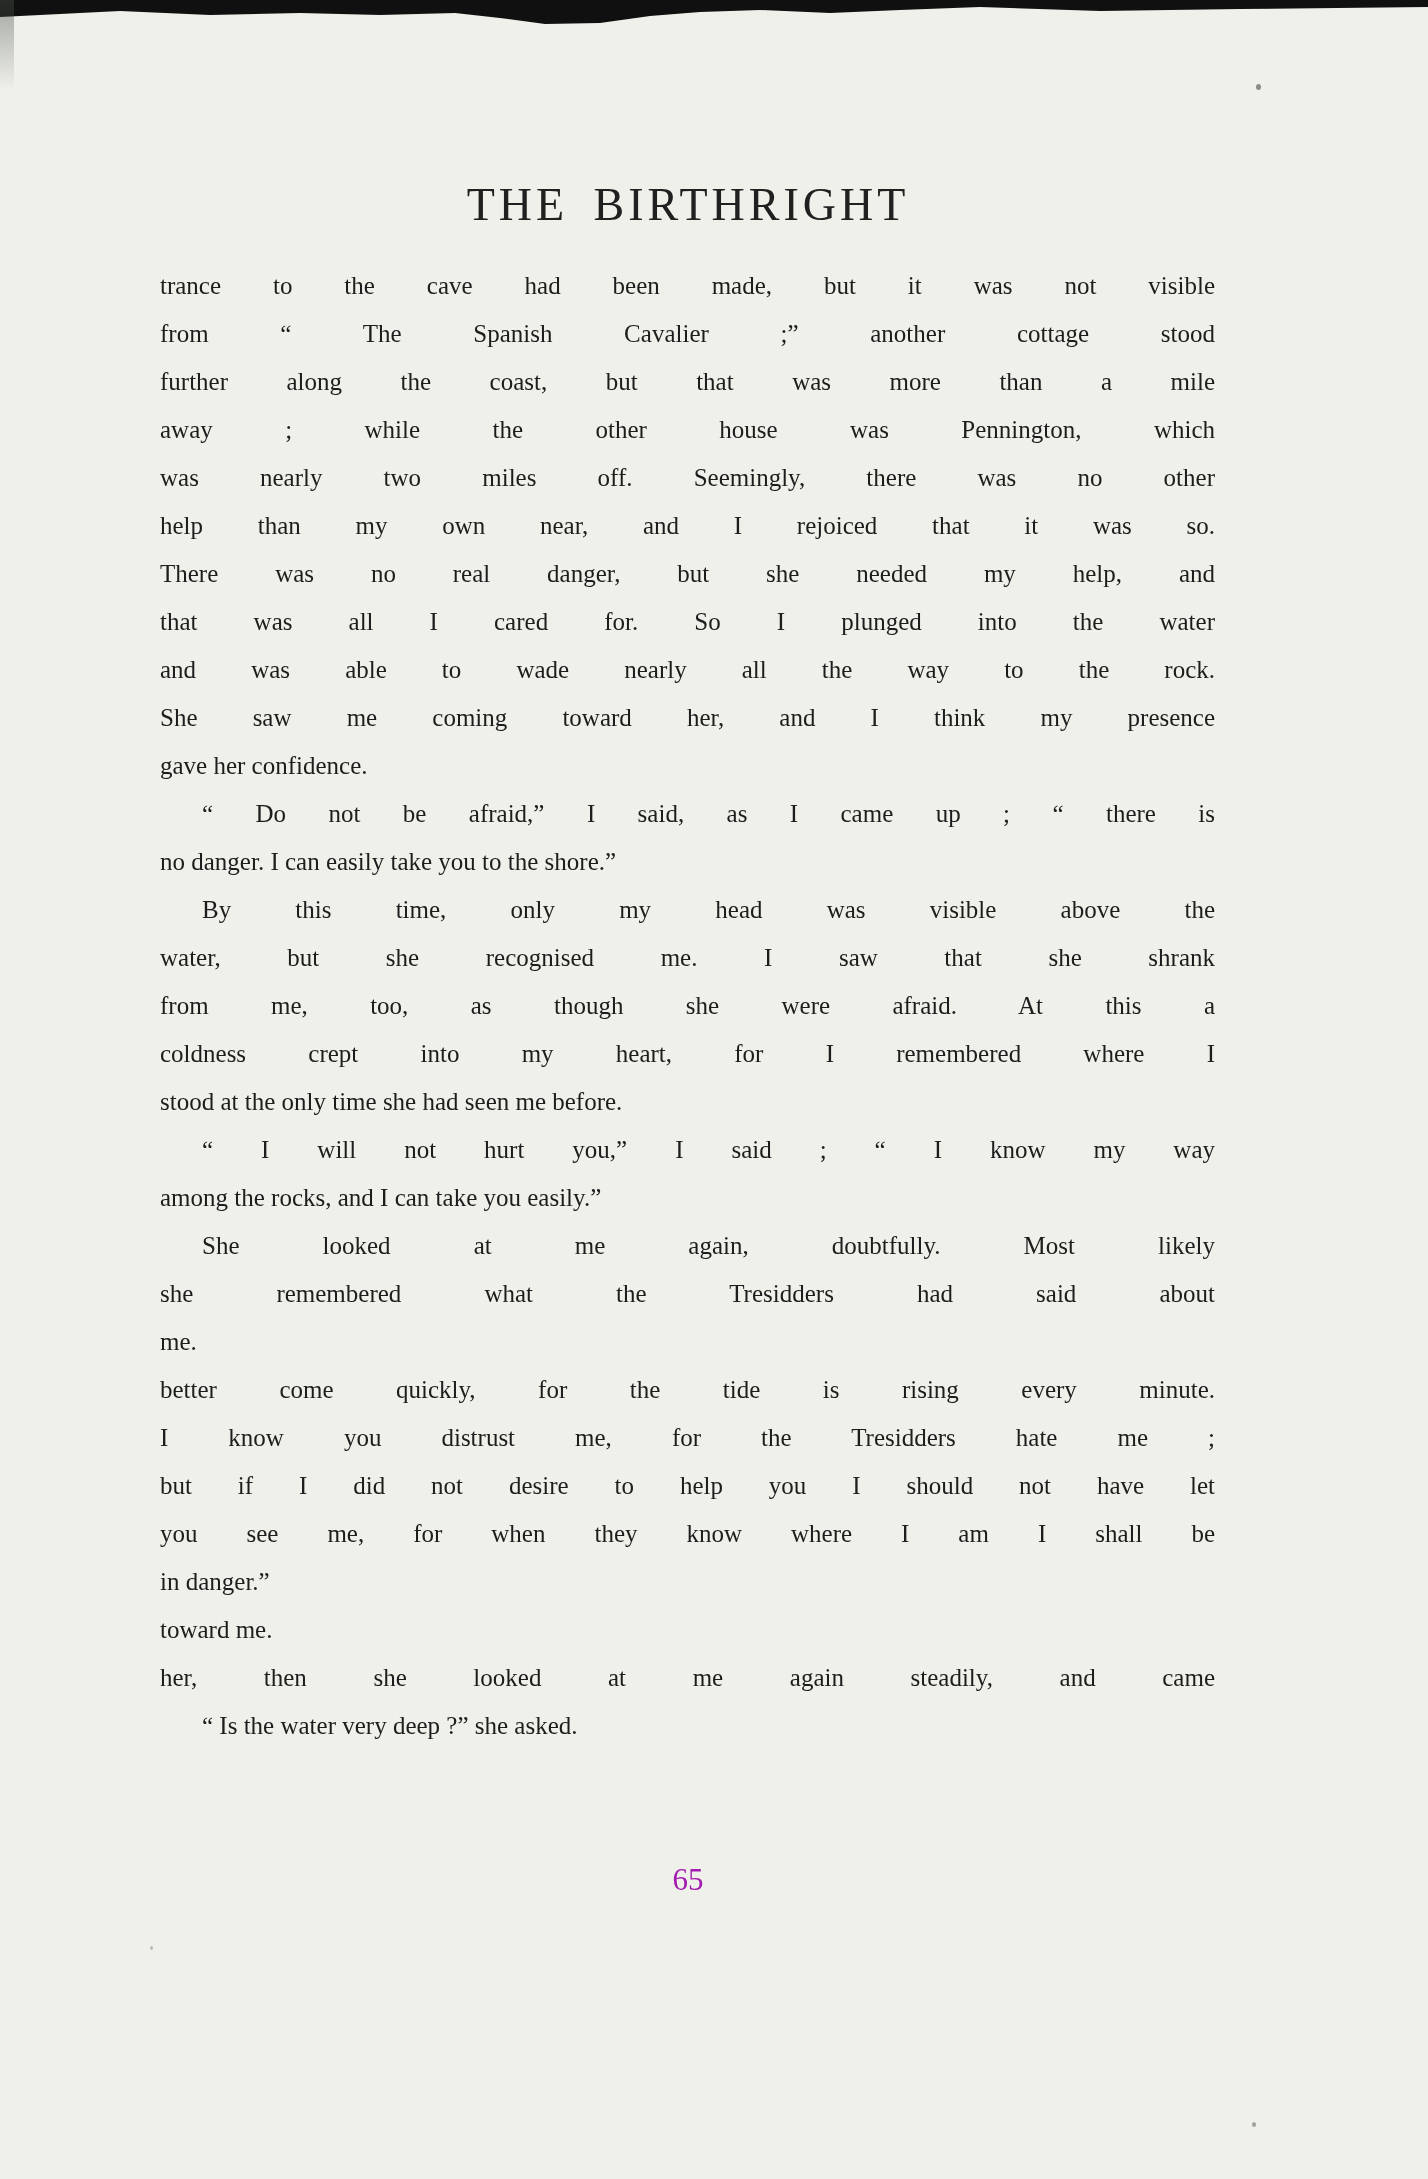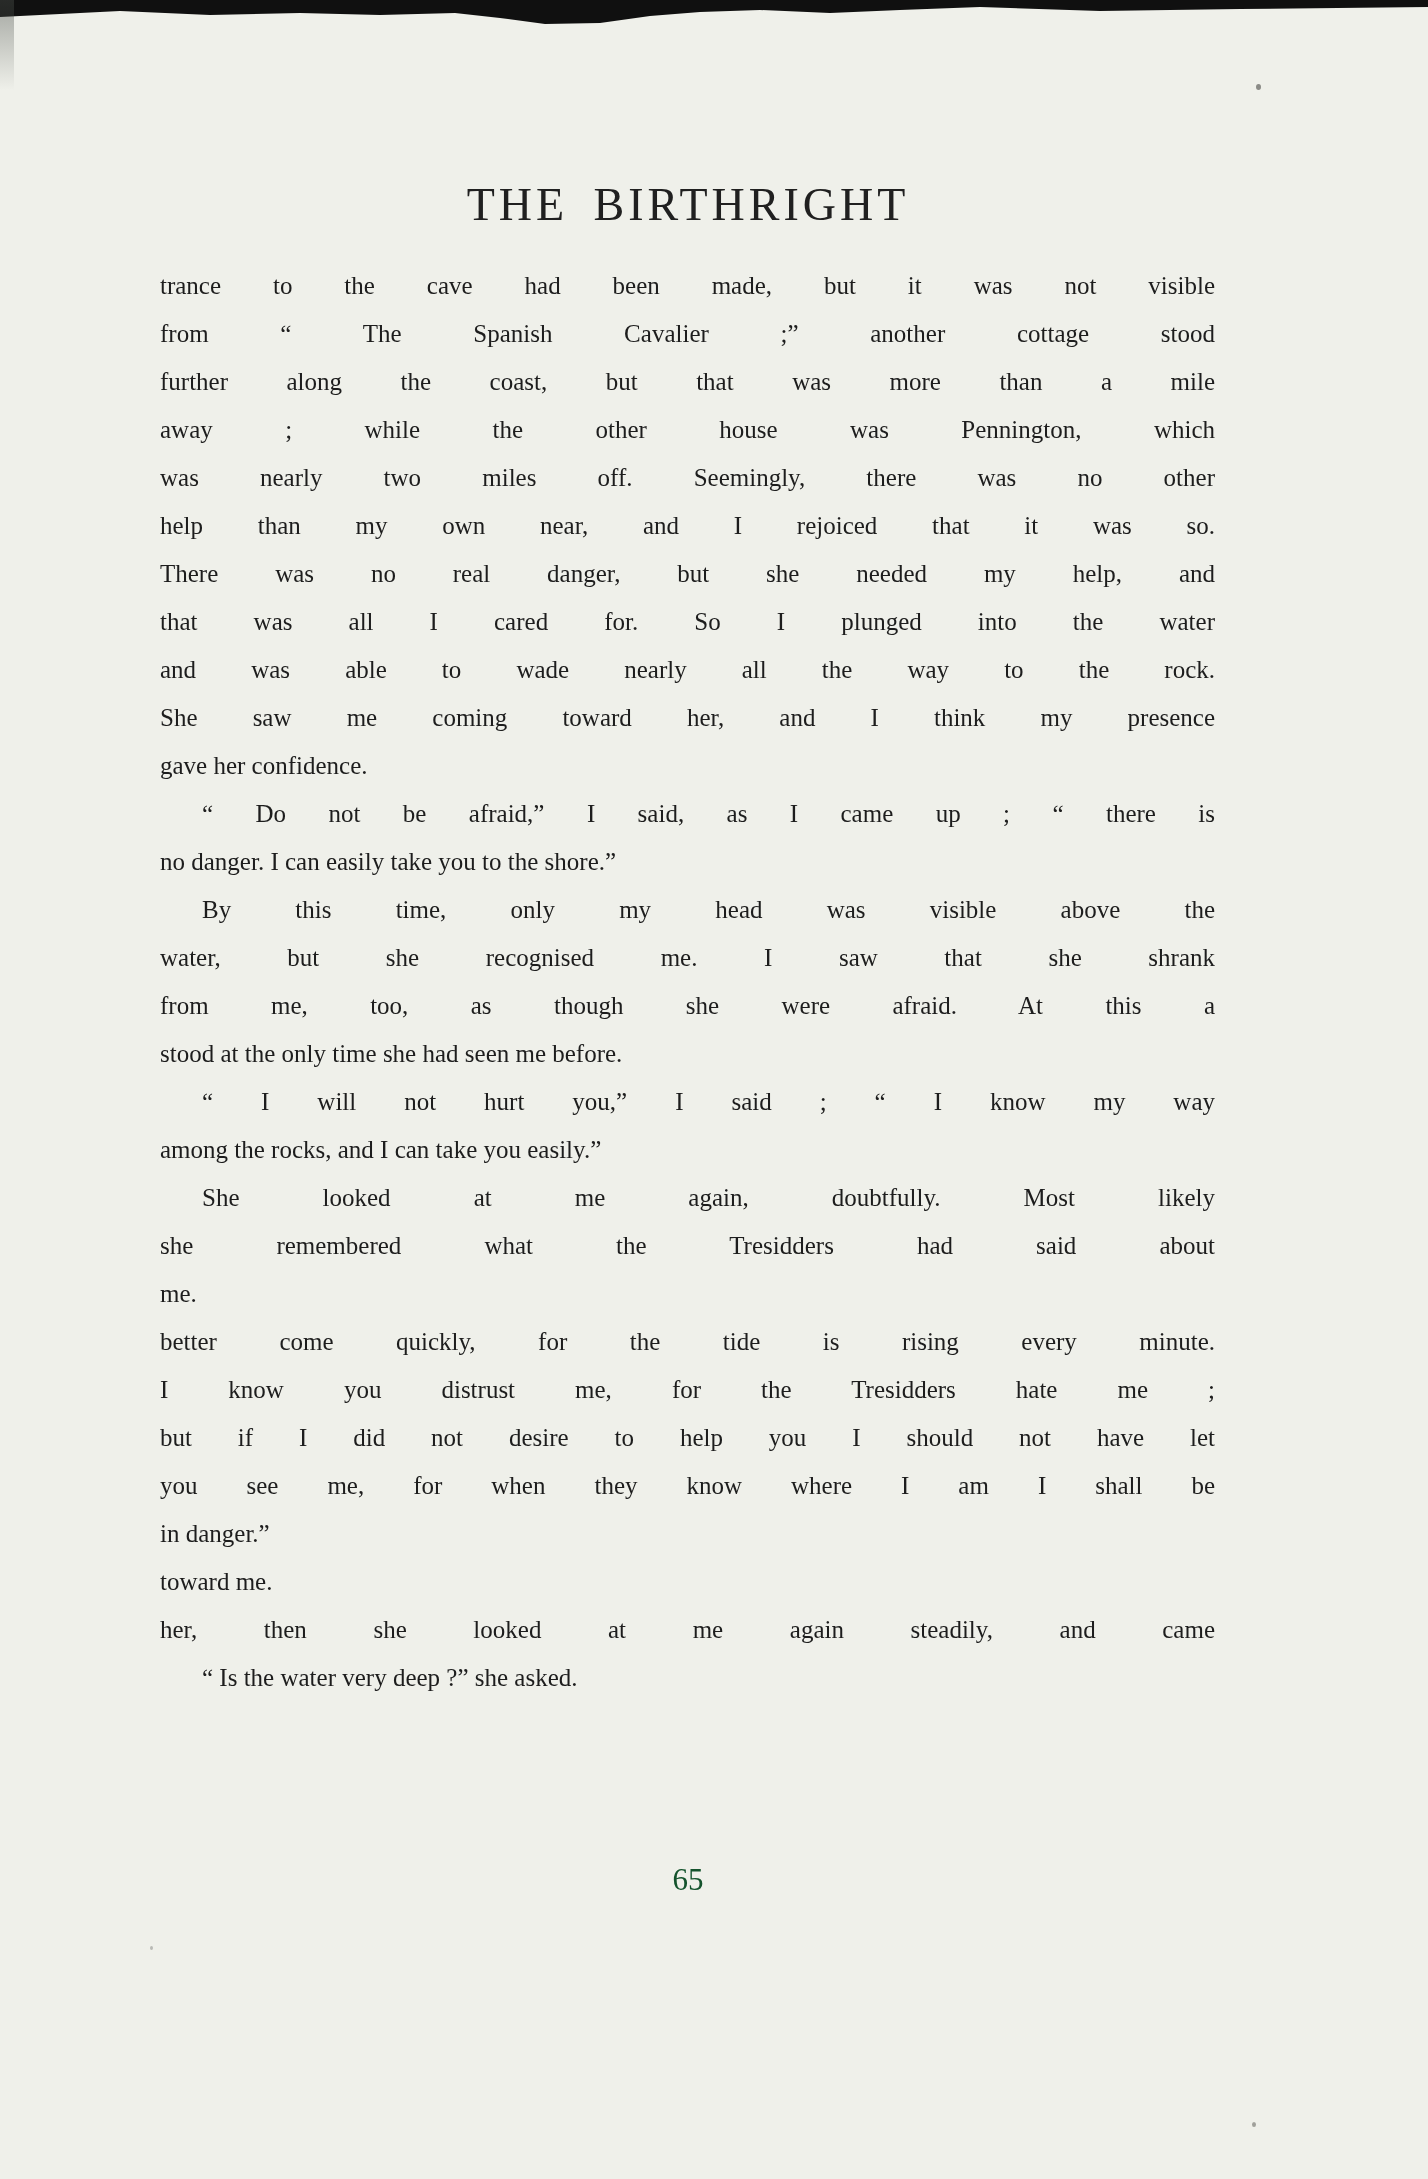--- a/index.html
+++ b/index.html
@@ -56,21 +56,21 @@
   .line.indent {
     text-indent: 42px;
   }
   .page-number {
     position: absolute;
     top: 1862px;
     left: 163px;
     width: 1050px;
     text-align: center;
     font-size: 31px;
-    color: #14532d;
+    color: #a21caf;
   }
   .artifact-dot {
     position: absolute;
     background: #6a6a66;
     border-radius: 50%;
   }
   .dot-a { width: 5px; height: 6px; top: 84px;  left: 1256px; opacity: .75; }
   .dot-b { width: 4px; height: 5px; top: 2122px; left: 1252px; opacity: .6; }
   .dot-c { width: 3px; height: 4px; top: 1946px; left: 150px;  opacity: .4; }
   .edge-smudge {
@@ -105,20 +105,21 @@
       <div class="line">There was no real danger, but she needed my help, and</div>
       <div class="line">that was all I cared for.  So I plunged into the water</div>
       <div class="line">and was able to wade nearly all the way to the rock.</div>
       <div class="line">She saw me coming toward her, and I think my presence</div>
       <div class="line last">gave her confidence.</div>
       <div class="line indent">“ Do not be afraid,” I said, as I came up ; “ there is</div>
       <div class="line last">no danger.   I can easily take you to the shore.”</div>
       <div class="line indent">By this time, only my head was visible above the</div>
       <div class="line">water, but she recognised me.  I saw that she shrank</div>
       <div class="line">from me, too, as though she were afraid.  At this a</div>
+      <div class="line">coldness crept into my heart, for I remembered where I</div>
       <div class="line last">stood at the only time she had seen me before.</div>
       <div class="line indent">“ I will not hurt you,” I said ; “ I know my way</div>
       <div class="line last">among the rocks, and I can take you easily.”</div>
       <div class="line indent">She looked at me again, doubtfully.   Most likely</div>
       <div class="line">she remembered what the Tresidders had said about</div>
       <div class="line last">me.</div>
       <div class="line">better come quickly, for the tide is rising every minute.</div>
       <div class="line">I know you distrust me, for the Tresidders hate me ;</div>
       <div class="line">but if I did not desire to help you I should not have let</div>
       <div class="line">you see me, for when they know where I am I shall be</div>

